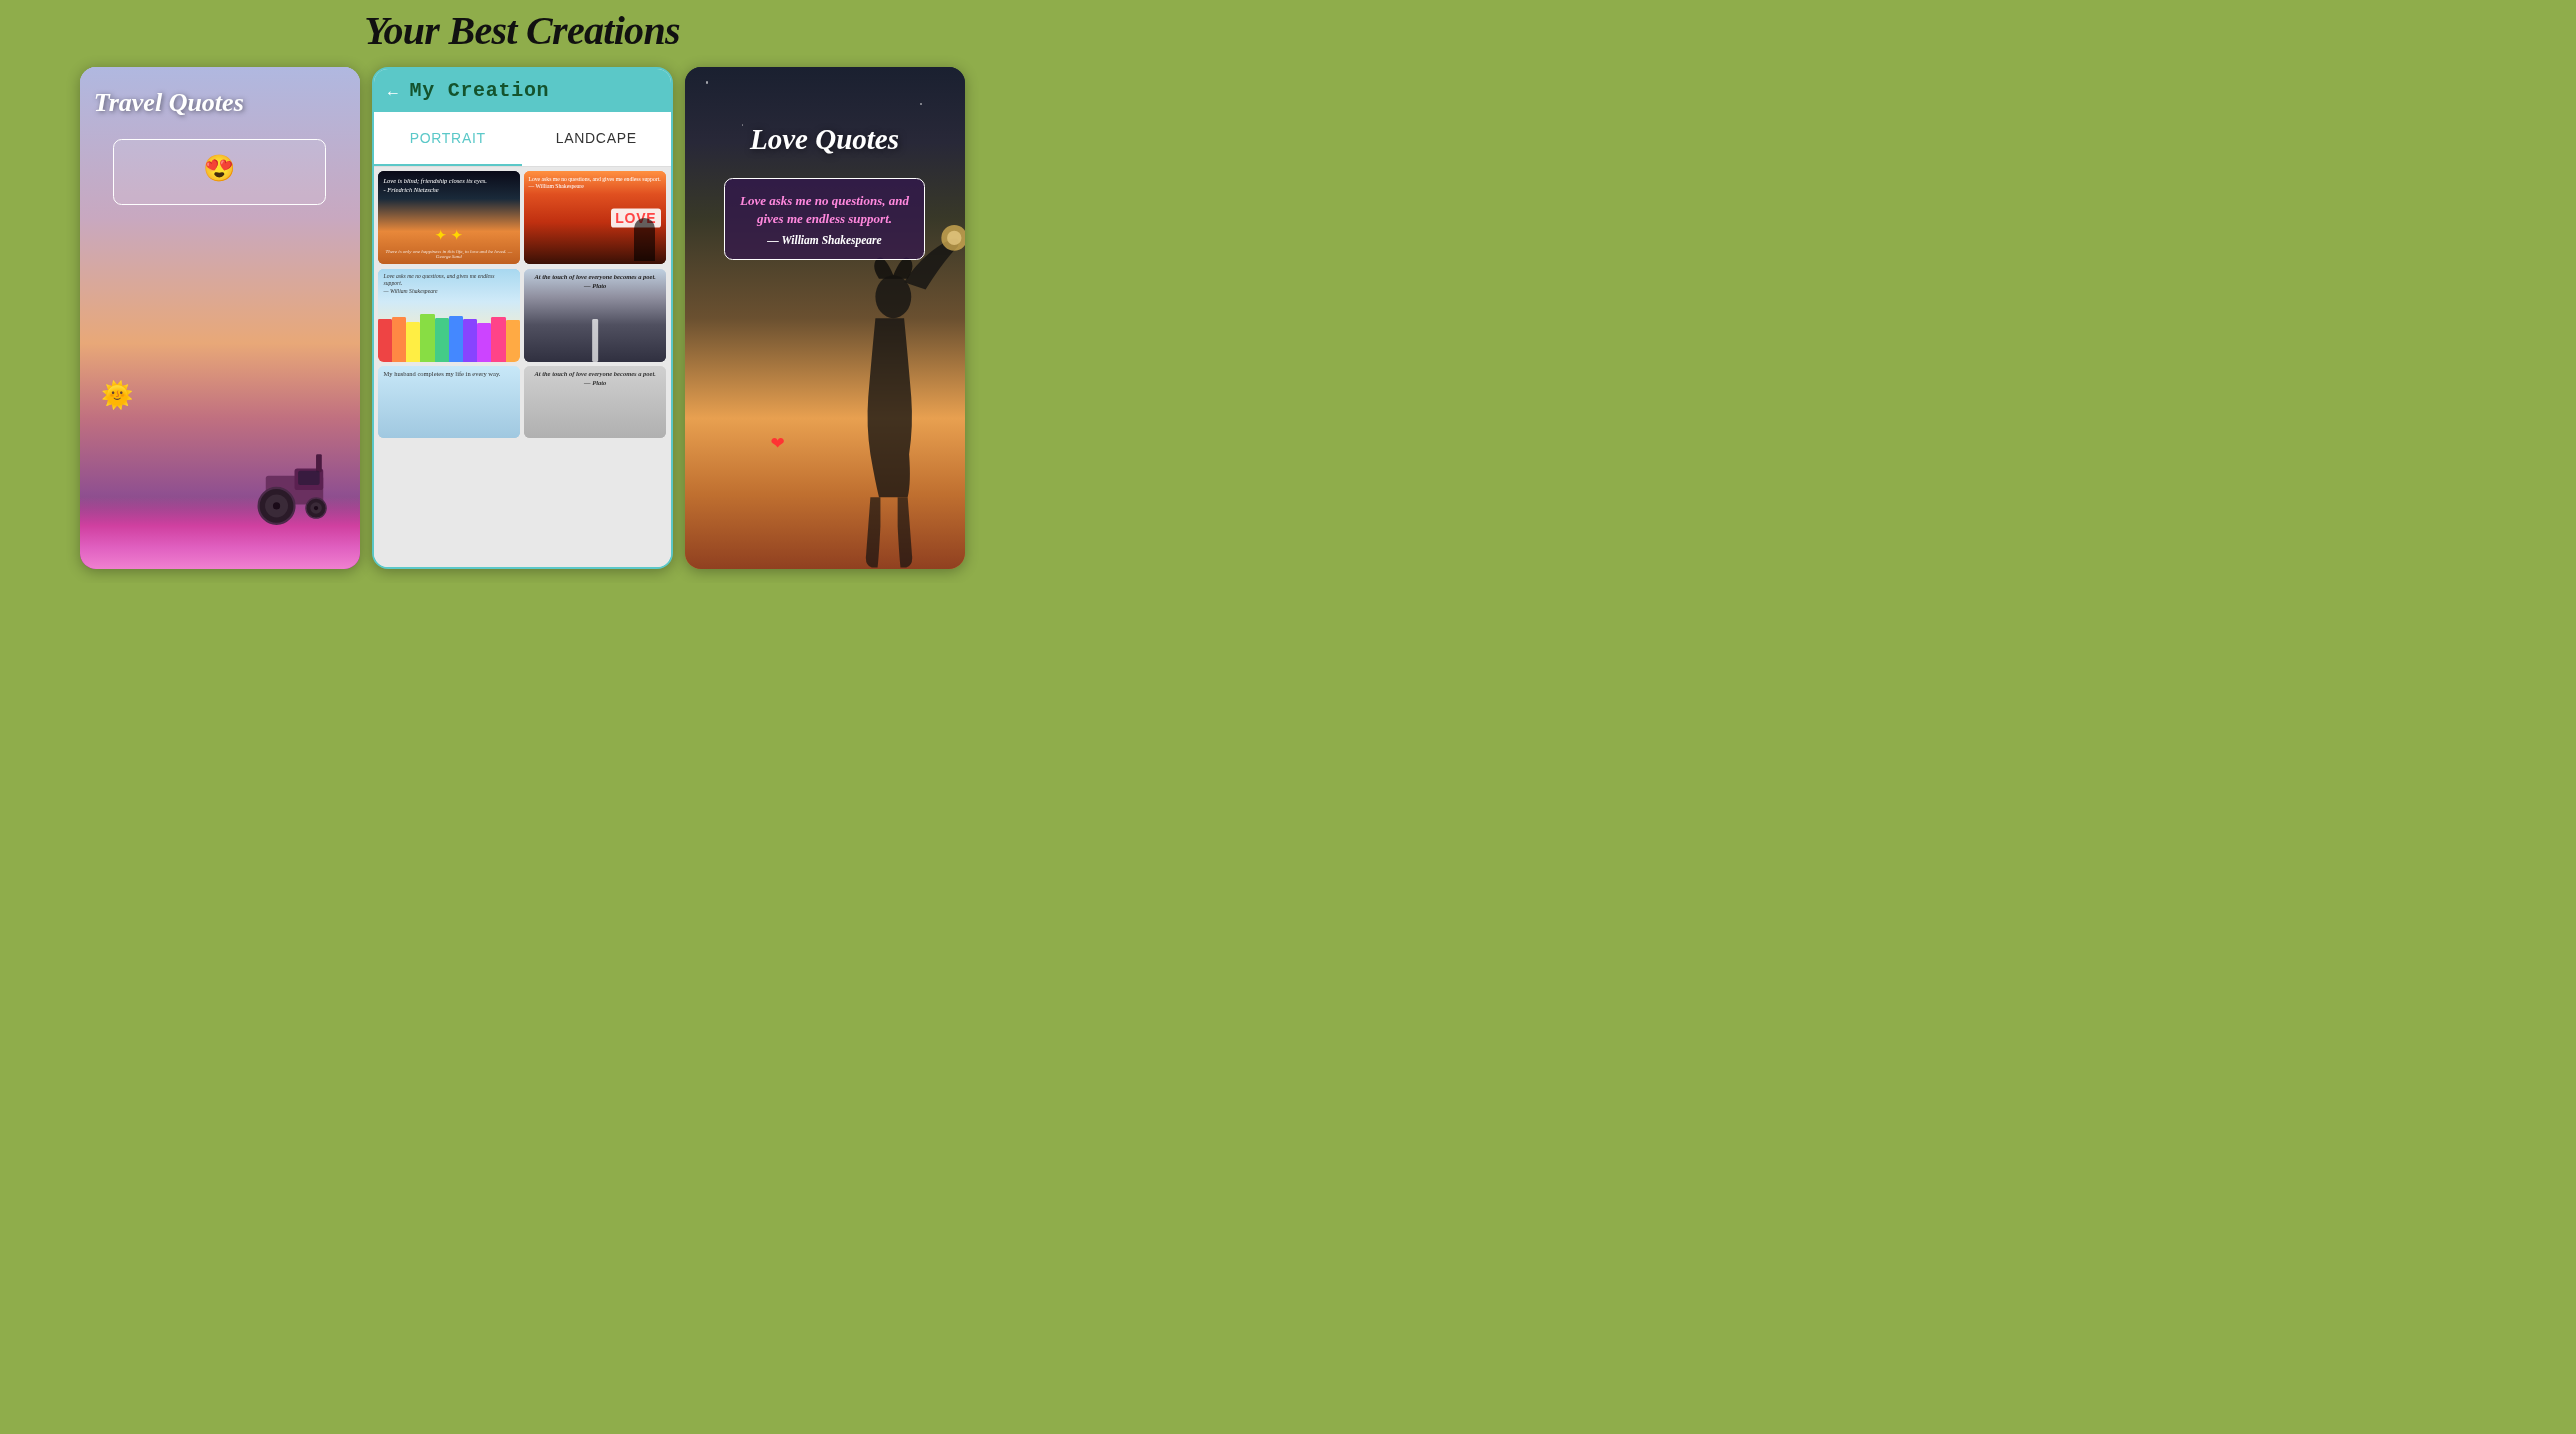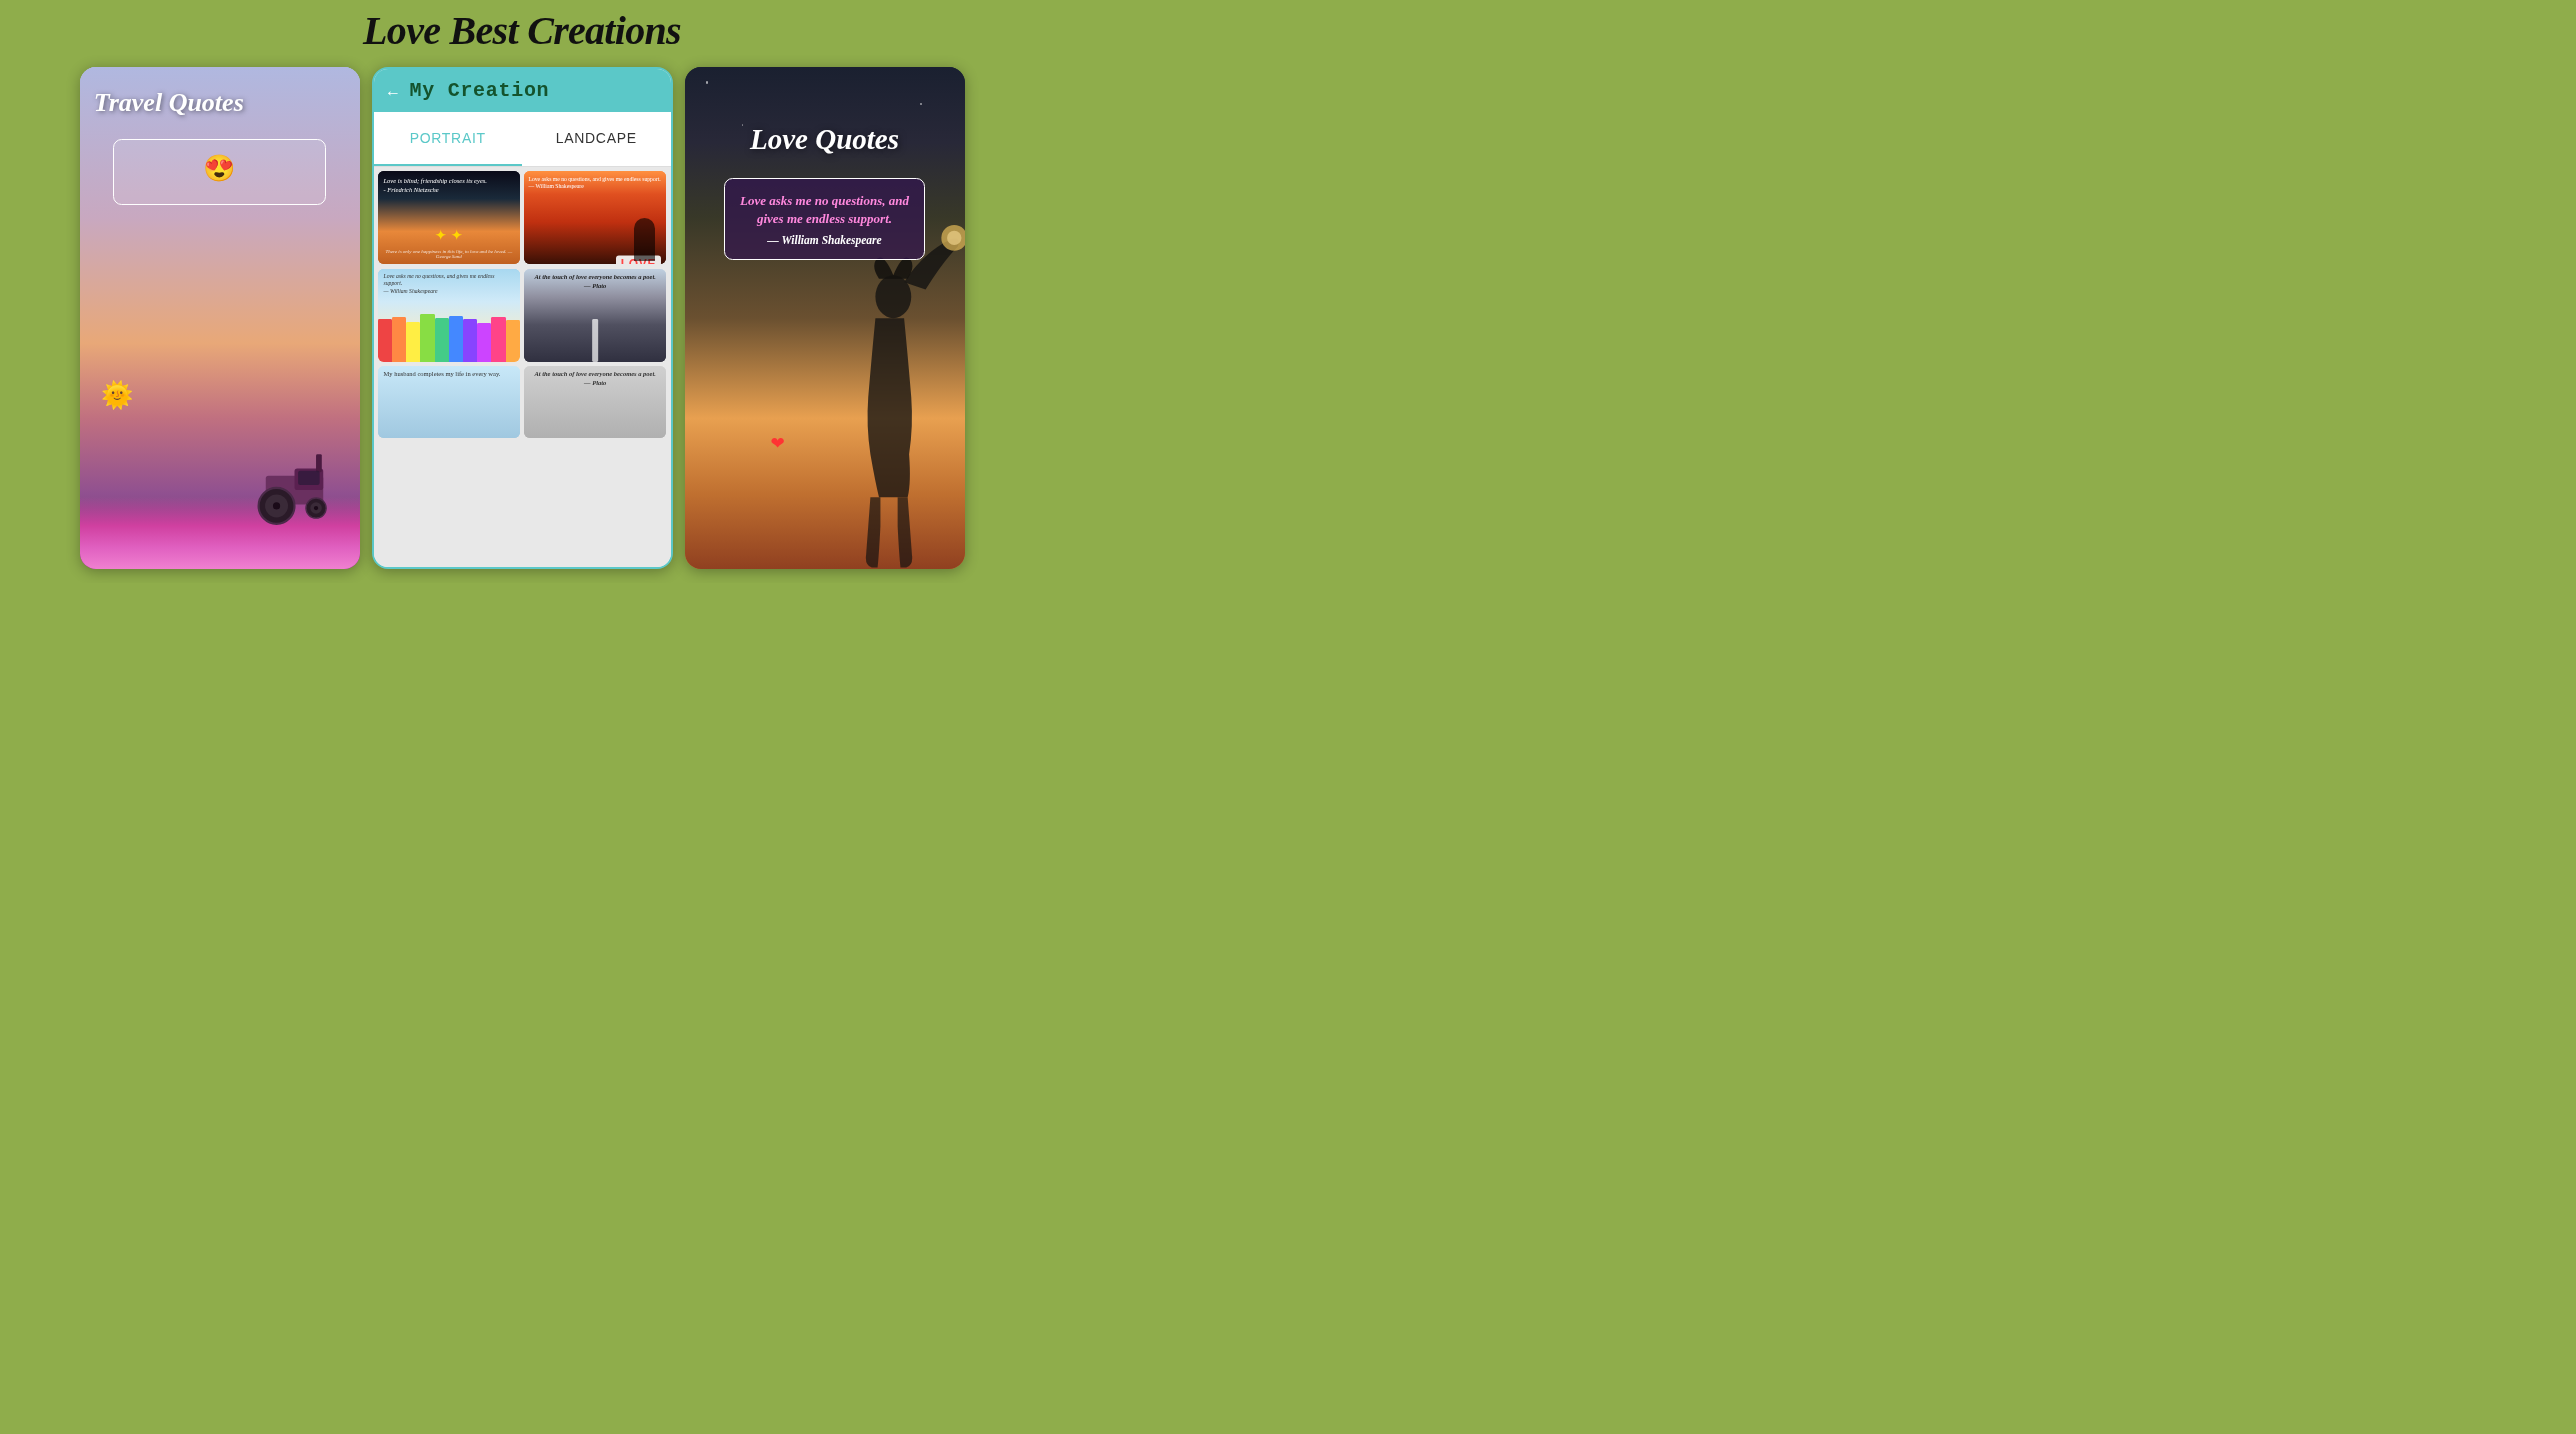--- a/index.html
+++ b/index.html
@@ -232,25 +232,24 @@
       line-height: 1.3;
     }
     .love-badge {
       position: absolute;
       top: 50%;
       right: 5.7px;
       transform: translateY(-50%);
       background: rgba(255,255,255,0.9);
       border-radius: 2.9px;
       padding: 1.4px 4.3px;
-      font-size: 12px;
+      font-size: 14px;
       font-weight: bold;
       color: #ff4444;
       letter-spacing: 0.7px;
-      margin-top: 46px;
     }
 
     
     .cell-pencils {
       background: linear-gradient(180deg, #87ceeb 0%, #e8f4f8 30%, #f0e8d0 60%);
       display: flex;
       flex-direction: column;
       position: relative;
     }
     .cell-pencils-text {
@@ -410,21 +409,21 @@
     
     .tractor-svg {
       width: 100%;
       height: 100%;
     }
   </style>
 </head>
 <body>
 
 <div class="page-wrapper">
-  <h1 class="page-title">Love Best Creations</h1>
+  <h1 class="page-title">Your Best Creations</h1>
 
   <div class="cards-row">
 
     <div class="left-card">
       <div class="left-card-bg"></div>
 
       <div style="position:absolute;inset:0;background:linear-gradient(180deg,#b0b8e0 0%,#c8a8c0 30%,#e8a878 55%,#c07080 70%,#905090 85%,#703070 100%);"></div>
 
       <div style="position:absolute;bottom:0;left:0;right:0;height:72px;background:linear-gradient(180deg,transparent 0%,#d040a0 40%,#e060c0 70%,#f080d0 100%);border-radius:0;"></div>
 

